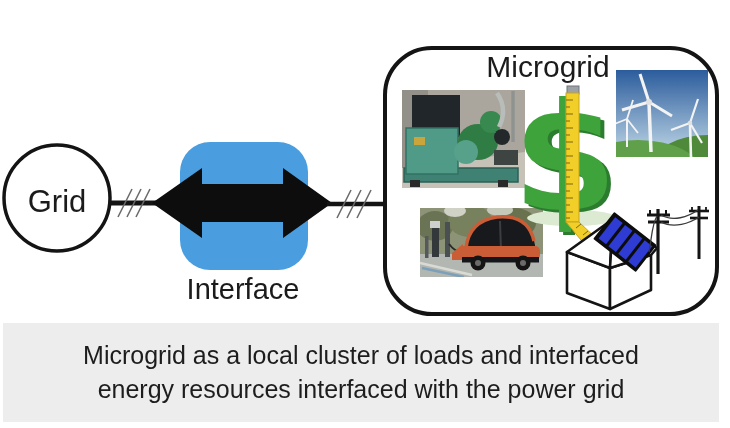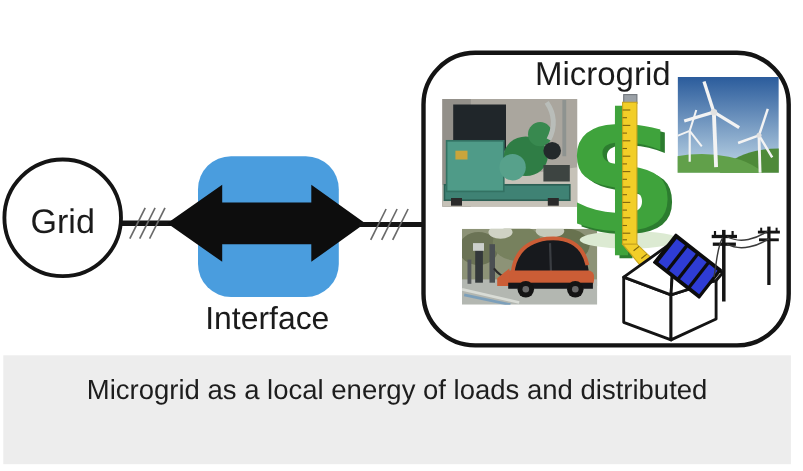--- a/index.html
+++ b/index.html
@@ -193,16 +193,17 @@
     <line x1="706" y1="207" x2="706" y2="211" stroke-width="1.8"></line>
   </g>
   <g stroke="#3a3a3a" stroke-width="1.3" fill="none">
     <path d="M649,252 C 652,236 652,224 657,216"></path>
     <path d="M661,215 C 673,222 688,217 698,210"></path>
     <path d="M661,222 C 674,229 690,223 699,217"></path>
   </g>
 </svg>
 
 <div id="caption-bar">
-  <span class="cap-line">Microgrid as a local energy of loads and distributed</span>
+  <span class="cap-line">Microgrid as a local cluster of loads and interfaced</span>
+  <span class="cap-line">energy resources interfaced with the power grid</span>
 </div>
 
 </div>
 
 </body></html>

